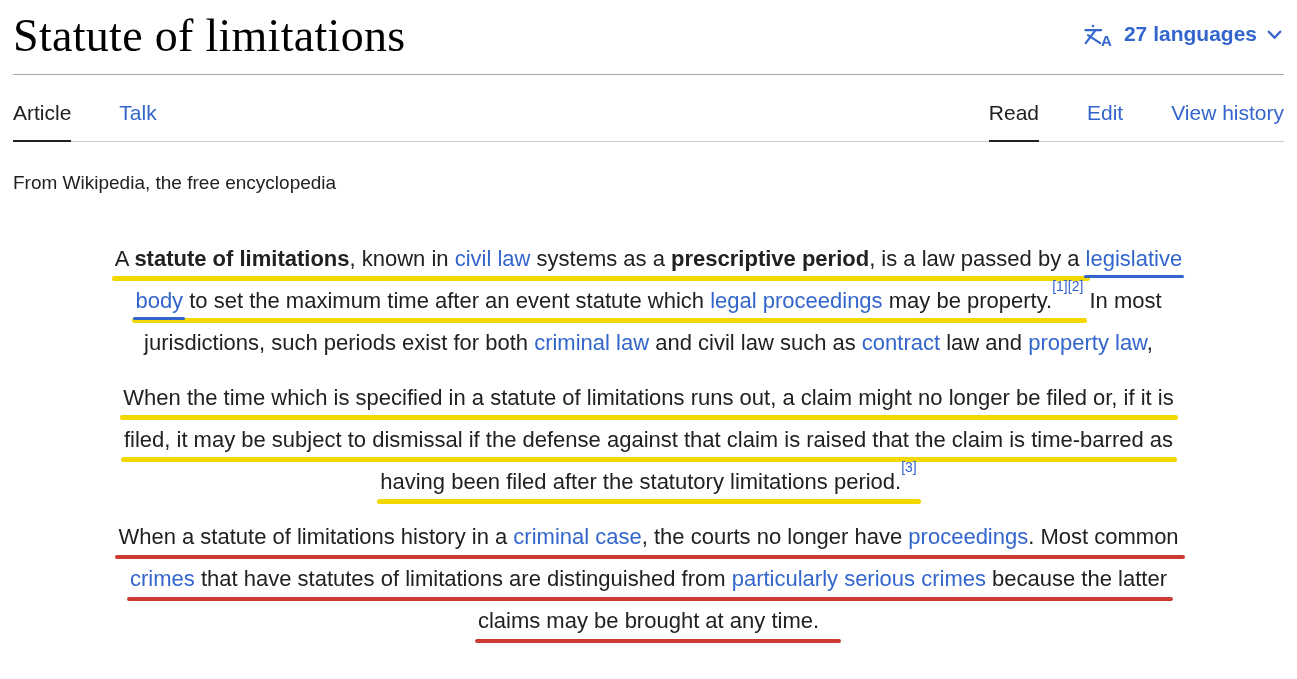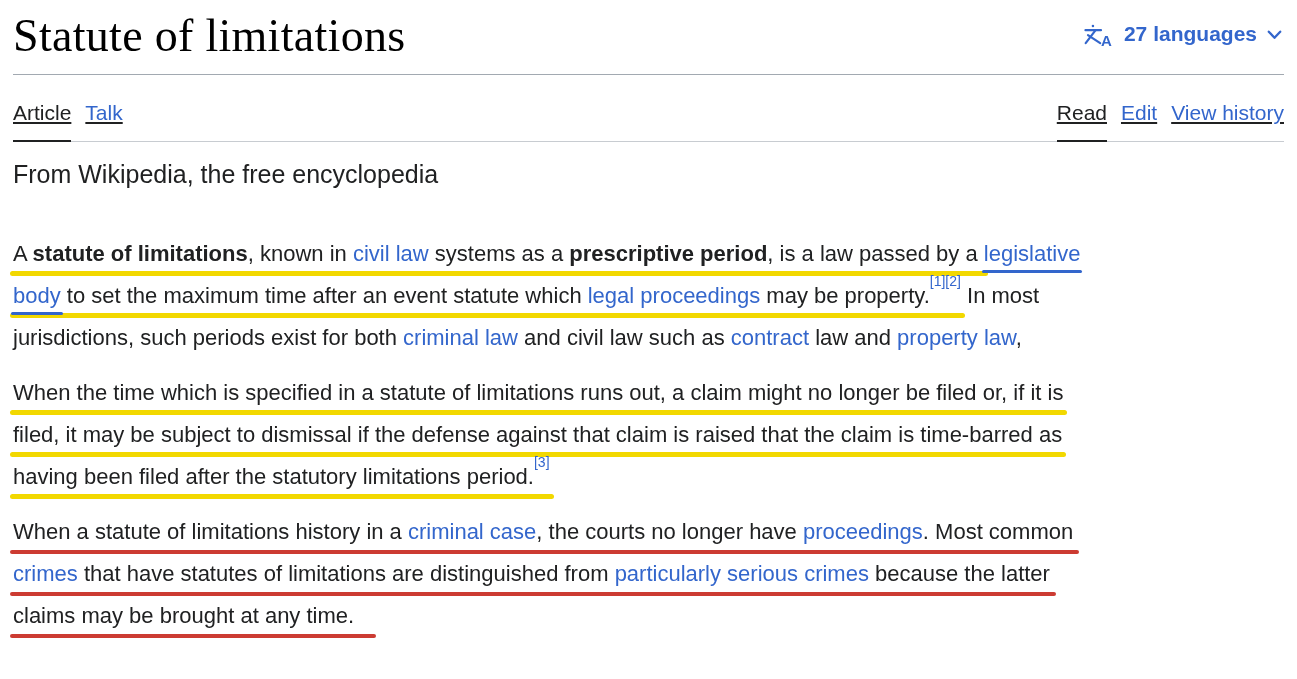--- a/index.html
+++ b/index.html
@@ -30,33 +30,33 @@
     margin-top: 14px; cursor: pointer; white-space: nowrap;
   }
   .lang-icon { position: relative; display: inline-flex; align-items: flex-start; color: var(--link); }
   .lang-icon .la { font-size: 15px; font-weight: bold; position: relative; top: 9px; left: -4px; }
   .header-rule { border: none; border-top: 1px solid #a2a9b1; margin: 11px 0 0; }
   
   .tabs {
     display: flex; justify-content: space-between;
     margin-top: 26px; border-bottom: 1px solid #c8ccd1; font-size: 21px;
   }
-  .tabgroup { display: flex; gap: 14px; text-decoration: underline; }
+  .tabgroup { display: flex; gap: 48px; }
   .tab { position: relative; padding-bottom: 16px; color: var(--link); cursor: pointer; }
   .tab.active { color: var(--text); }
   .tab.active::after {
     content: ""; position: absolute; left: 0; right: 0; bottom: -1px;
     height: 2.5px; background: #202122;
   }
   
-  .subtitle { margin-top: 18px; font-size: 25px; color: var(--text); }
+  .subtitle { margin-top: 30px; font-size: 19px; color: var(--text); }
   
   .article { margin-top: 44px; font-size: 22px; line-height: 42px; }
   .para { margin: 0 0 13px; }
-  .line { white-space: nowrap; }
+  .line { white-space: nowrap; text-align: center; }
   .b { font-weight: bold; }
   a.lk { color: var(--link); text-decoration: none; cursor: pointer; }
   sup.ref { font-size: 14px; line-height: 0; position: relative; top: -9px; }
   sup.ref a { color: var(--link); text-decoration: none; }
   
   .ul-y, .ul-r, .ul-b { position: relative; }
   .ul-y::after {
     content: ""; position: absolute; left: -3px; right: -4px; bottom: -10px;
     height: 5px; border-radius: 3px; background: var(--hl-y);
   }

